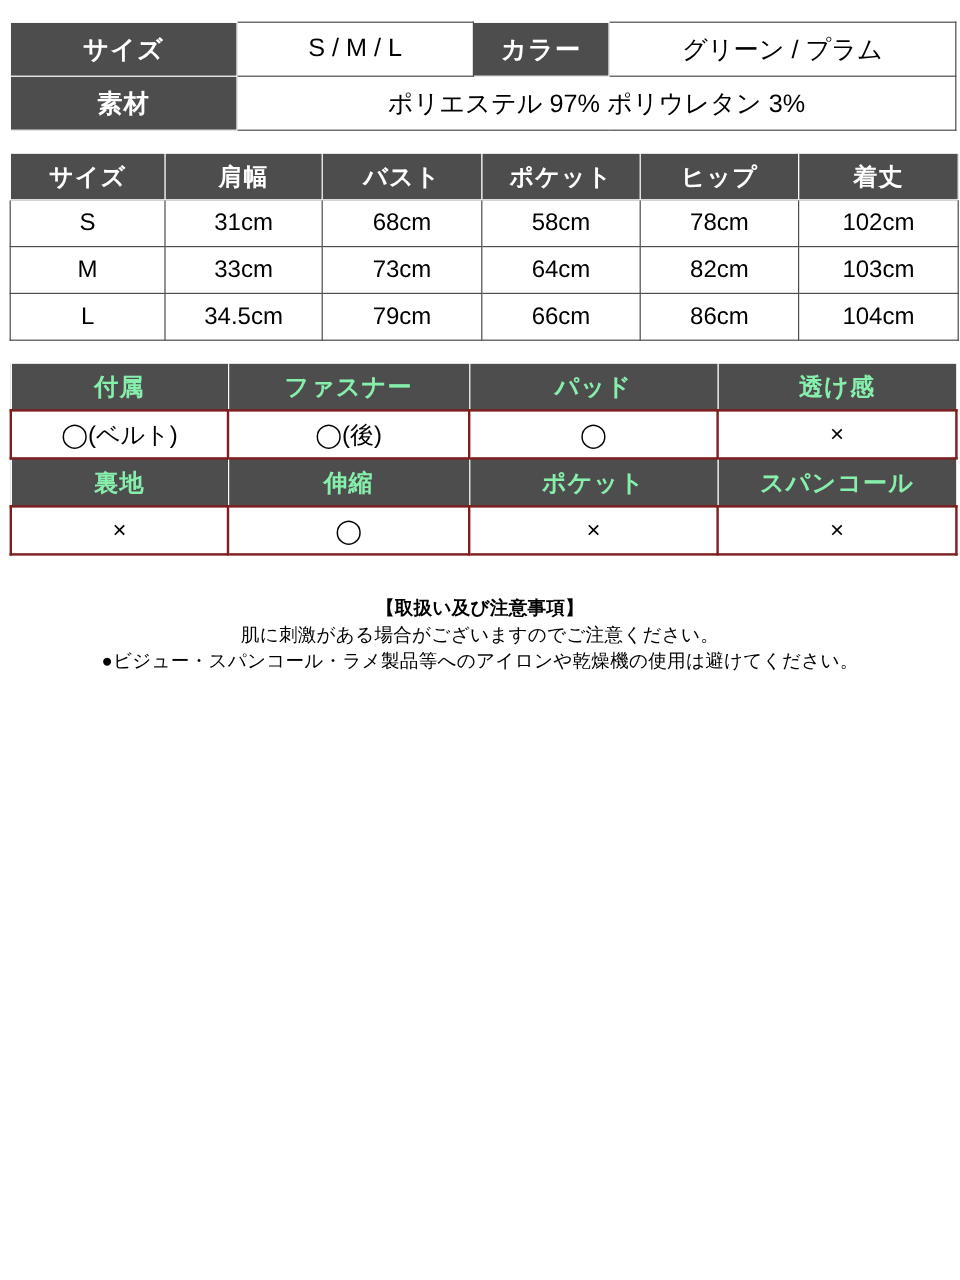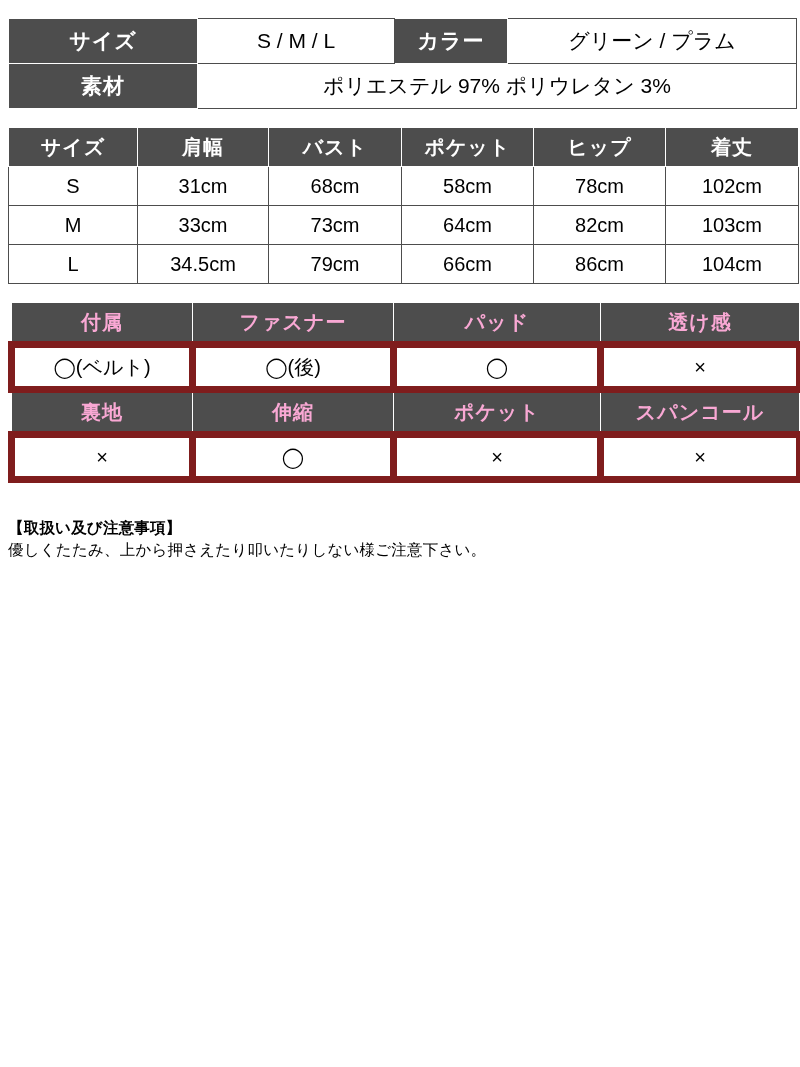--- a/index.html
+++ b/index.html
@@ -70,42 +70,43 @@
     border: 1px solid #ffffff;
     letter-spacing: 1px;
   }
 
   
   .attr-table td {
     height: 38px;
     text-align: center;
     vertical-align: middle;
     font-size: 20px;
-    border: 7px solid #7f1d1d;
+    border: 2px solid #7f1d1d;
     padding: 0;
   }
   .attr-table td.hdr {
     background: #4d4d4d;
-    color: #f9a8d4;
+    color: #86efac;
     font-weight: bold;
     border: 1px solid #ffffff;
     letter-spacing: 1px;
   }
 
   
   .notes {
     margin: 0 8px;
     padding: 0;
     font-size: 15.5px;
     line-height: 22px;
     color: #000000;
     letter-spacing: 0.2px;
   }
   .notes .note-line {
     white-space: nowrap;
+    text-align: center;
   }
   .notes .note-title {
     font-weight: bold;
   }
 </style>
 </head>
 <body>
 
 <div class="page">
 
@@ -195,16 +196,17 @@
         <td>×</td>
         <td>×</td>
       </tr>
     </tbody>
   </table>
 
   <div class="gap-c"></div>
 
   <div class="notes">
     <div class="note-line note-title">【取扱い及び注意事項】</div>
-    <div class="note-line">優しくたたみ、上から押さえたり叩いたりしない様ご注意下さい。</div>
+    <div class="note-line">肌に刺激がある場合がございますのでご注意ください。</div>
+    <div class="note-line">●ビジュー・スパンコール・ラメ製品等へのアイロンや乾燥機の使用は避けてください。</div>
   </div>
 
 </div>
 
 </body></html>

